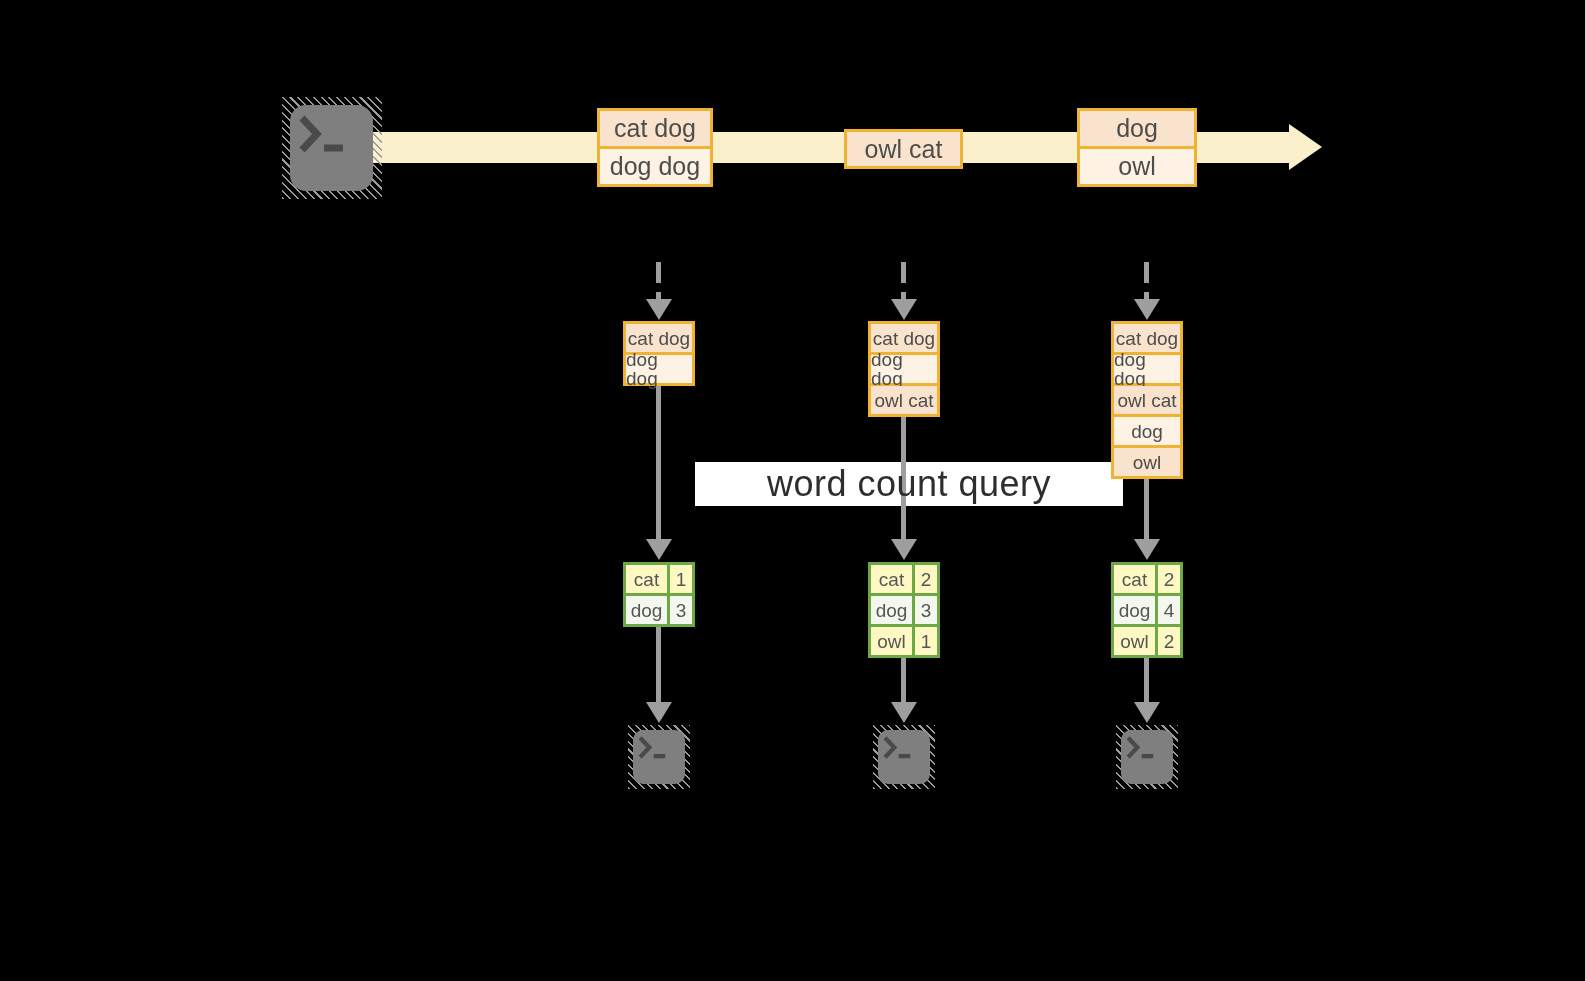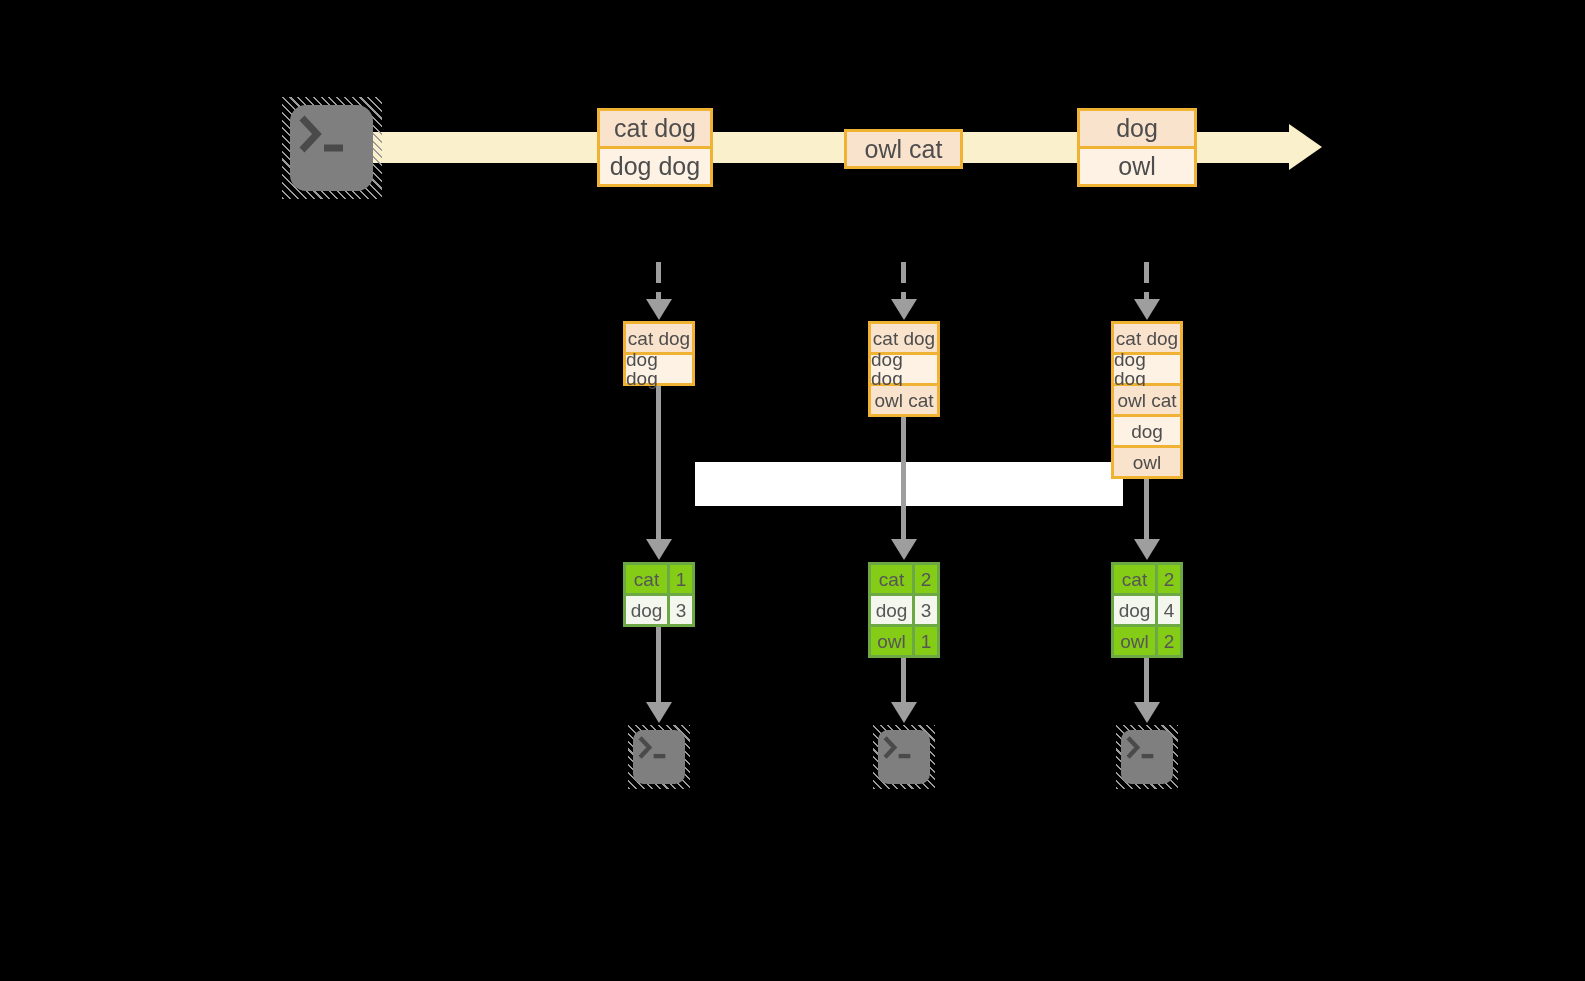--- a/index.html
+++ b/index.html
@@ -23,21 +23,21 @@
   .egroup .ev:nth-child(even) { background:#FDF2E4; }
   .egroup.top .ev { height:35px; font-size:25px; }
   #group-2 .ev { height:34px; }
   .egroup.stack { width:72px; }
   .egroup.stack .ev { height:28px; font-size:19px; }
 
   
   .ctable { position:absolute; width:72px; background:#6CA945; padding:3px; box-sizing:border-box;
     display:flex; flex-direction:column; gap:3px; z-index:3; }
   .crow { display:flex; gap:3px; height:28px; }
-  .crow .cell { background:#84cc16; color:#565656; font-size:19px;
+  .crow .cell { background:#fef9c3; color:#565656; font-size:19px;
     display:flex; align-items:center; justify-content:center; line-height:1; }
   .crow:nth-child(even) .cell { background:#F3F7EE; }
   .cword { width:41px; }
   .ccount { flex:1; }
 
   
   .vstem { position:absolute; width:5px; background:#9E9E9E; z-index:2; }
   .vstem.dashed { background:repeating-linear-gradient(to bottom,#9E9E9E 0 21px,transparent 21px 30px); }
   .vhead { position:absolute; width:0; height:0;
     border-left:13px solid transparent; border-right:13px solid transparent;
@@ -64,20 +64,21 @@
 </style>
 </head>
 <body>
 
 <div id="canvas">
 
   <div class="band"></div>
   <div class="band-head"></div>
 
   <div class="banner-bg"></div>
+  <div class="banner-text">word count query</div>
 
   <div class="term big">
     <div class="term-body">
       <svg class="prompt-svg" viewBox="0 0 52 40">
         <polyline points="5,4 20,20 5,36" fill="none" stroke="#4A4A4A" stroke-width="7"></polyline>
         <line x1="27" y1="34" x2="46" y2="34" stroke="#4A4A4A" stroke-width="7"></line>
       </svg>
     </div>
   </div>
 

